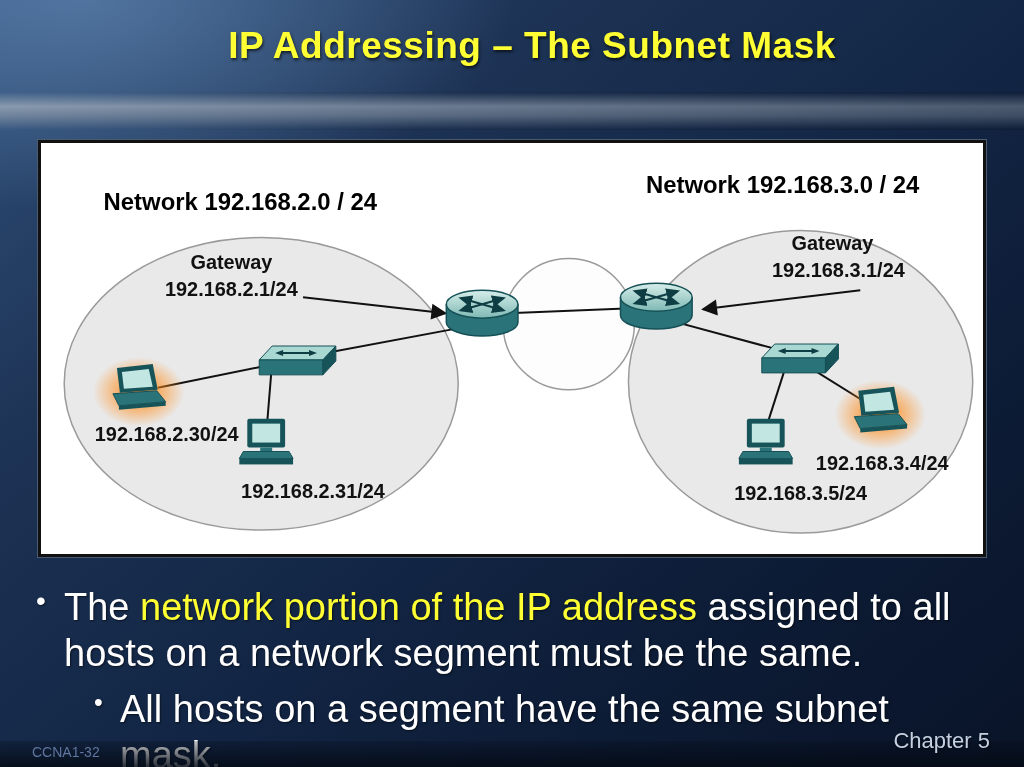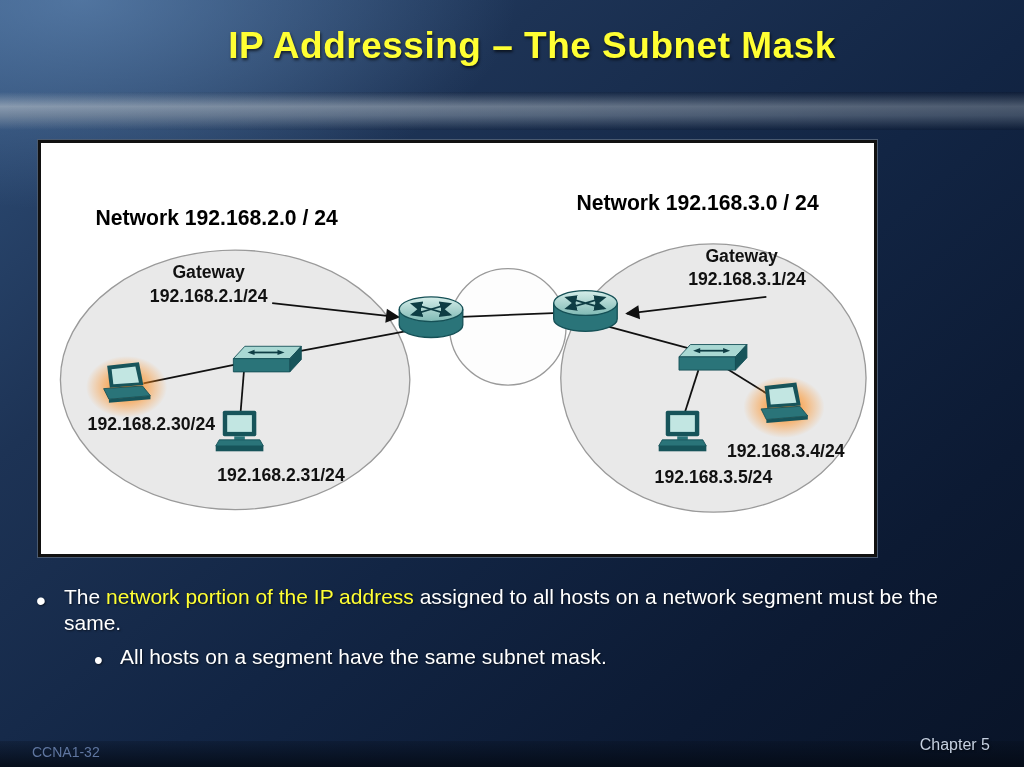--- a/index.html
+++ b/index.html
@@ -32,50 +32,50 @@
       rgba(150,165,182,0.85) 38%,
       rgba(120,138,160,0.85) 62%,
       rgba(120,138,160,0) 100%);
   }
   .accent-stripe::after {
     content:""; position:absolute; inset:0;
     background:linear-gradient(to right, rgba(10,22,44,0) 0%, rgba(10,22,44,0.45) 100%);
   }
   
   .diagram-panel {
-    position:absolute; left:38px; top:140px; width:839px; height:417px;
+    position:absolute; left:38px; top:140px; width:948px; height:417px;
     background:#ffffff; border:3px solid #111;
     box-shadow:0 0 0 1px #4a5a70;
   }
   .diagram-panel svg { width:100%; height:100%; display:block; }
   .nlabel { font-family:"Liberation Sans", sans-serif; font-size:24px; font-weight:700; fill:#000; }
   .dlabel { font-family:"Liberation Sans", sans-serif; font-size:20px; font-weight:600; fill:#111; }
   
   .bullets {
     position:absolute; left:36px; top:584px; width:960px;
     color:var(--body-text, #ffffff);
     text-shadow:1px 1px 2px rgba(0,0,0,0.55);
   }
   .bullet { display:flex; align-items:flex-start; }
   .bullet .dot { flex:0 0 28px; font-size:28px; line-height:1.24; }
-  .bullet .text { font-size:21px; line-height:1.22; }
+  .bullet .text { font-size:38px; line-height:1.22; }
   .b1 .text { width:892px; }
   .b2 { margin-left:58px; margin-top:9px; }
   .b2 .dot { flex:0 0 26px; font-size:25px; line-height:1.35; }
   .hl { color:var(--highlight-text, #ffff33); }
   
   .footer-bar {
     position:absolute; left:0; bottom:0; width:100%; height:26px;
     background:linear-gradient(to bottom, rgba(6,12,24,0.25), rgba(4,10,20,0.85));
   }
   .footer-left {
     position:absolute; left:32px; bottom:7px; font-size:14px; color:#5f76a0;
   }
   .footer-right {
-    position:absolute; right:34px; bottom:13px; font-size:16px; color:#c5d0e0;
+    position:absolute; right:34px; bottom:13px; font-size:22px; color:#c5d0e0;
     text-shadow:1px 1px 2px rgba(0,0,0,0.5);
   }
 </style>
 </head>
 <body>
 
 <div class="slide">
 
   <div class="title-bar">
     <h1>IP Addressing – The Subnet Mask</h1>

